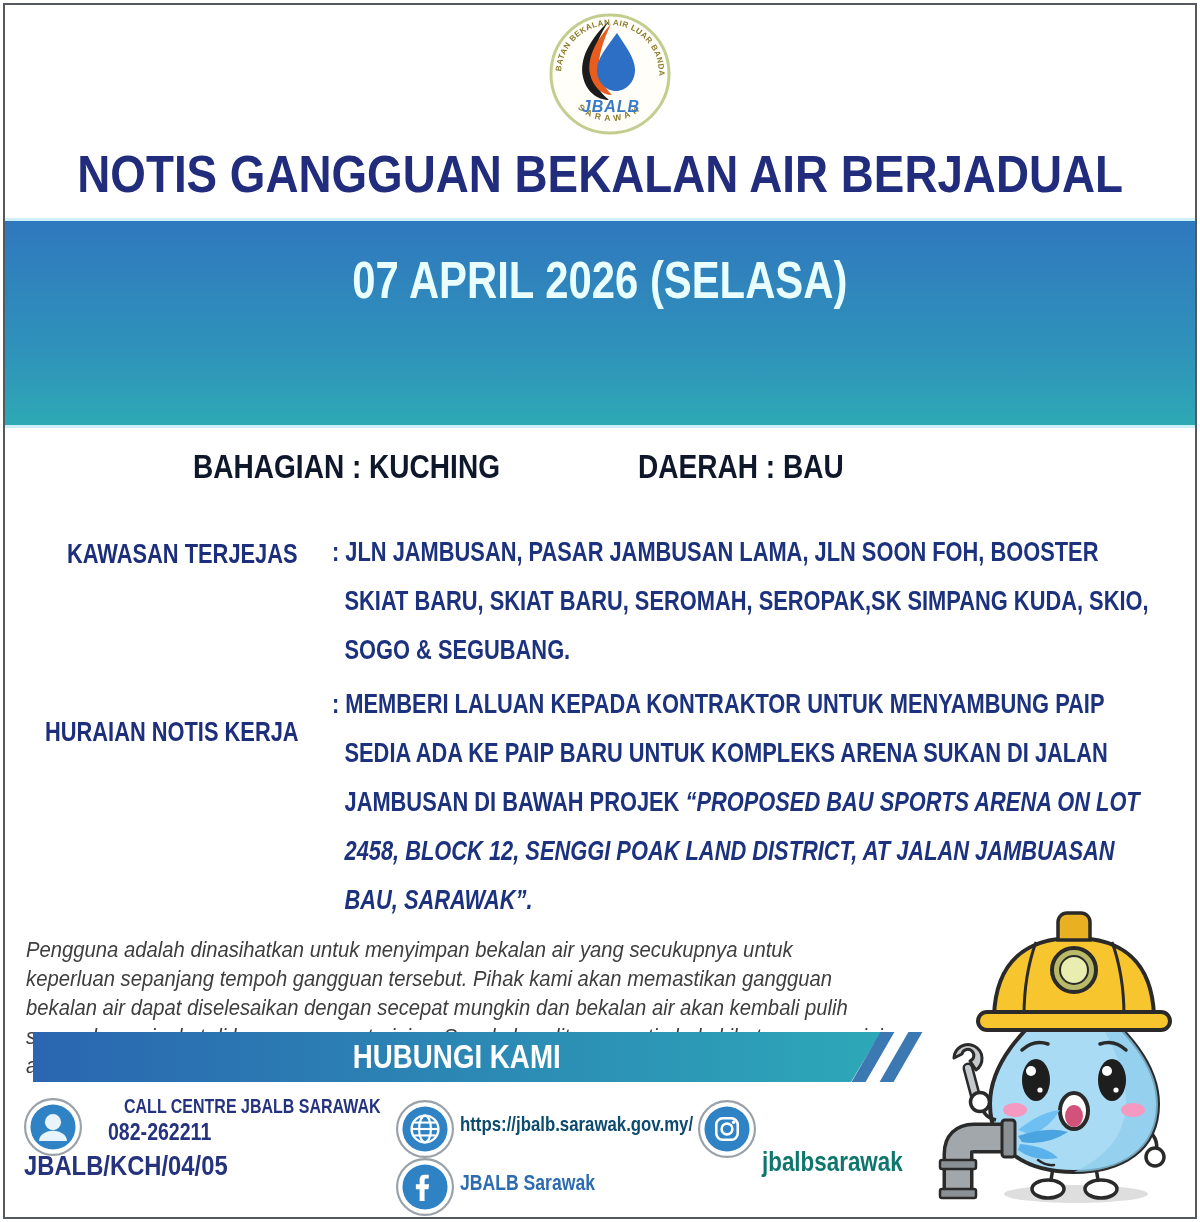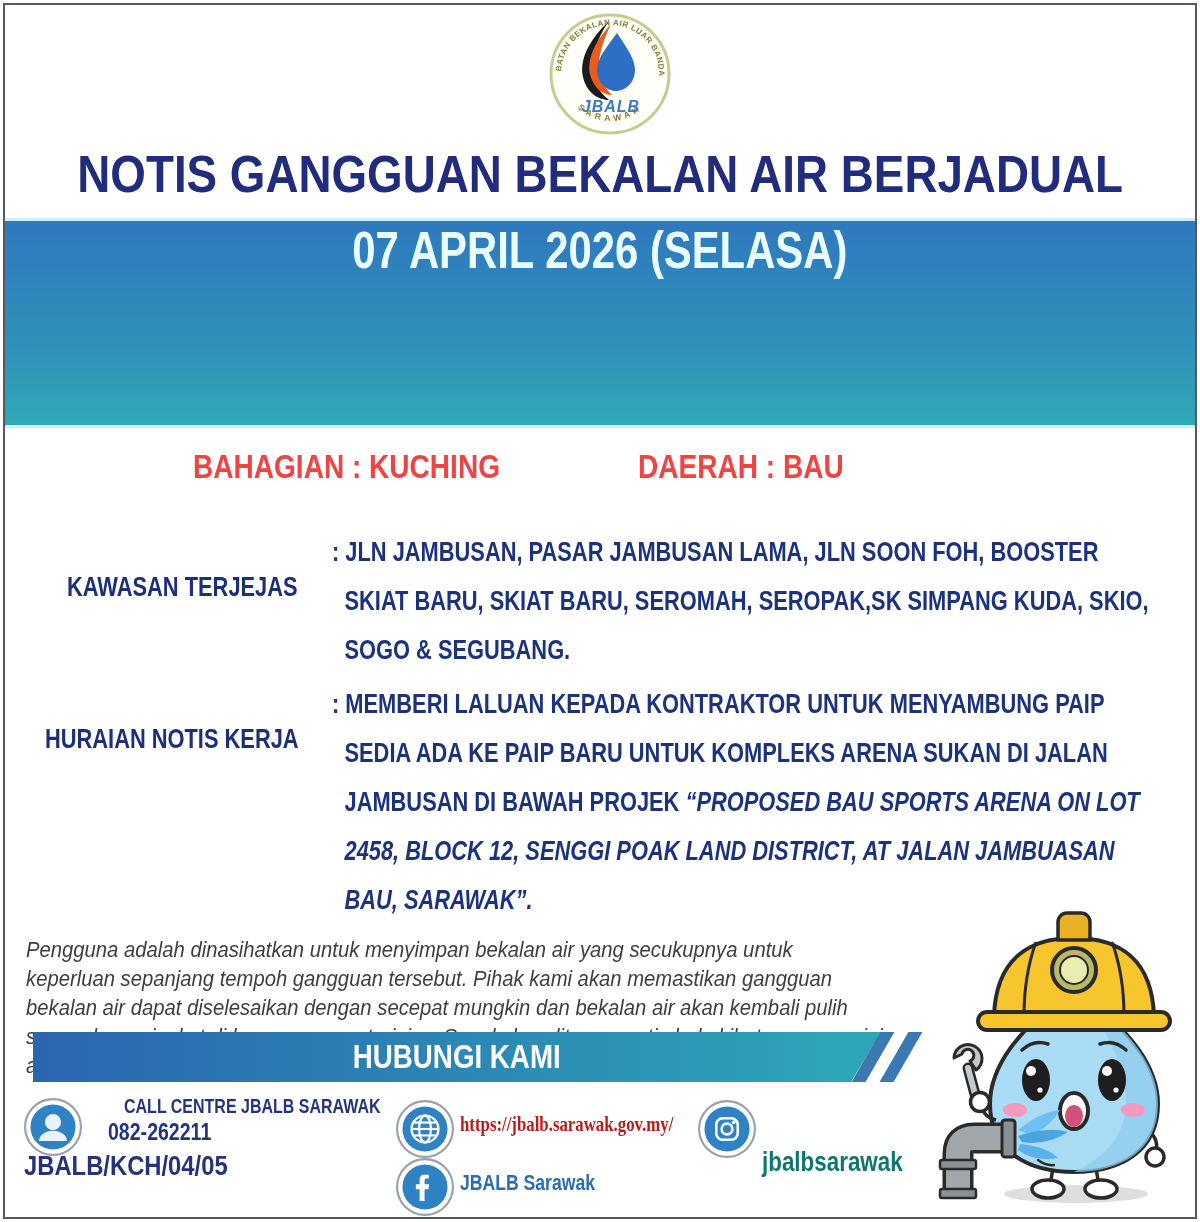--- a/index.html
+++ b/index.html
@@ -11,32 +11,32 @@
 
   .title{position:absolute;top:144px;left:0;width:100%;text-align:center;
          font-size:52px;font-weight:bold;color:#212c7c;white-space:nowrap;}
   .title-in{display:inline-block;transform:scaleX(.88);transform-origin:50% 50%;}
 
   .banner{position:absolute;top:218px;left:5px;right:5px;height:204px;
           background:linear-gradient(180deg,#2f78be 0%,#2f93ba 65%,#2ea9b5 100%);
           border-top:3px solid #cdeff8;border-bottom:3px solid #cdeff8;
           color:#e9feff;text-align:center;font-weight:bold;}
   .banner .bline{white-space:nowrap;font-size:51px;}
-  .banner .date{}
+  .banner .date{margin-top:30px;}
   .banner .time{margin-top:10px;}
   .banner .bin{display:inline-block;transform:scaleX(.82);transform-origin:50% 50%;}
 
-  .navy{color:#ef4444;font-weight:bold;}
+  .navy{color:#0f172a;font-weight:bold;}
   .region{position:absolute;top:448px;font-size:33px;white-space:nowrap;}
   .region .rin{display:inline-block;transform:scaleX(.85);transform-origin:0 50%;}
   .bahagian{left:193px;} .daerah{left:638px;}
 
-  .sec-label{position:absolute;font-size:28px;font-weight:bold;color:#1d2e7c;white-space:nowrap;margin-top:33px;}
+  .sec-label{position:absolute;font-size:28px;font-weight:bold;color:#1d2e7c;white-space:nowrap;}
   .sec-label .lin{display:inline-block;transform:scaleX(.78);transform-origin:0 50%;}
-  .kawasan-label{left:67px;top:538px;} .huraian-label{left:45px;top:690px;}
+  .kawasan-label{left:67px;top:538px;} .huraian-label{left:45px;top:716px;}
 
   .sec-content{position:absolute;left:332px;font-size:28px;font-weight:bold;color:#1c327e;
                white-space:nowrap;transform:scaleX(.78);transform-origin:0 0;}
   .kawasan-content{top:536px;} .huraian-content{top:688px;}
   .sec-content .line{line-height:32px;margin-bottom:17px;}
   .sec-content .line + .line{padding-left:16px;}
   .italic{font-style:italic;}
 
   .disclaimer{position:absolute;left:26px;top:912px;width:952px;font-size:22.5px;
               font-style:italic;color:#3e3e40;line-height:29px;
@@ -59,21 +59,21 @@
   .icon-instagram{left:698px;top:1100px;}
 
   .ctext{position:absolute;font-weight:bold;white-space:nowrap;}
   .ctext .tin{display:inline-block;transform-origin:0 50%;}
   .cc-label{left:84px;top:1095px;font-size:20px;color:#25337f;margin-left:40px;}
   .cc-label .tin{transform:scaleX(.8);}
   .cc-phone{left:84px;top:1119px;font-size:23px;color:#25337f;margin-left:24px;}
   .cc-phone .tin{transform:scaleX(.85);}
   .refno{left:24px;top:1150px;font-size:28px;color:#25337f;}
   .refno .tin{transform:scaleX(.85);}
-  .website{left:460px;top:1112px;font-size:21px;color:#b91c1c;font-family:Liberation Serif, serif;}
+  .website{left:460px;top:1112px;font-size:21px;color:#0c4a6e;}
   .website .tin{transform:scaleX(.8);}
   .fbtext{left:460px;top:1170px;font-size:22px;color:#2d6cb0;}
   .fbtext .tin{transform:scaleX(.8);}
   .igtext{left:762px;top:1146px;font-size:28px;color:#0f766e;}
   .igtext .tin{transform:scaleX(.8);}
 
   .mascot{position:absolute;left:918px;top:898px;width:272px;height:318px;}
 </style>
 </head>
 <body>

